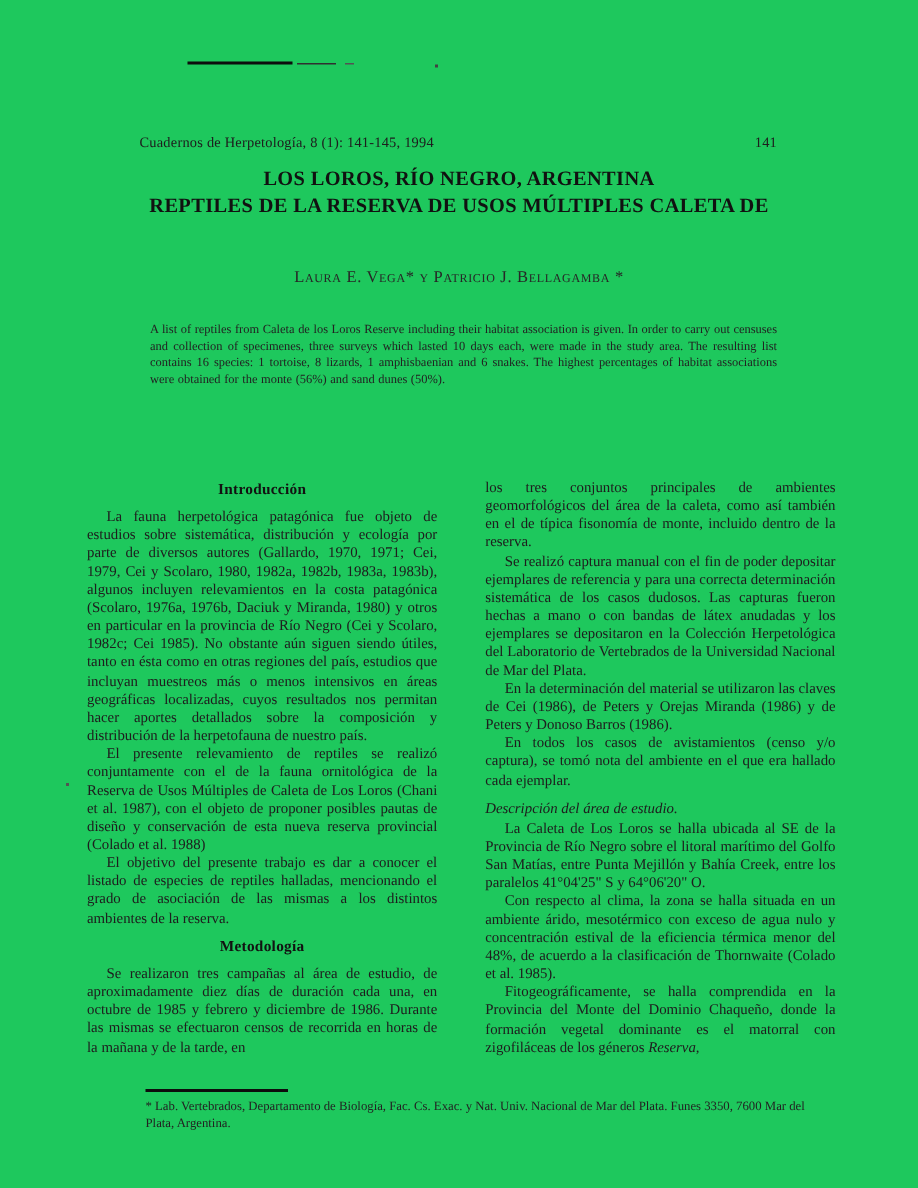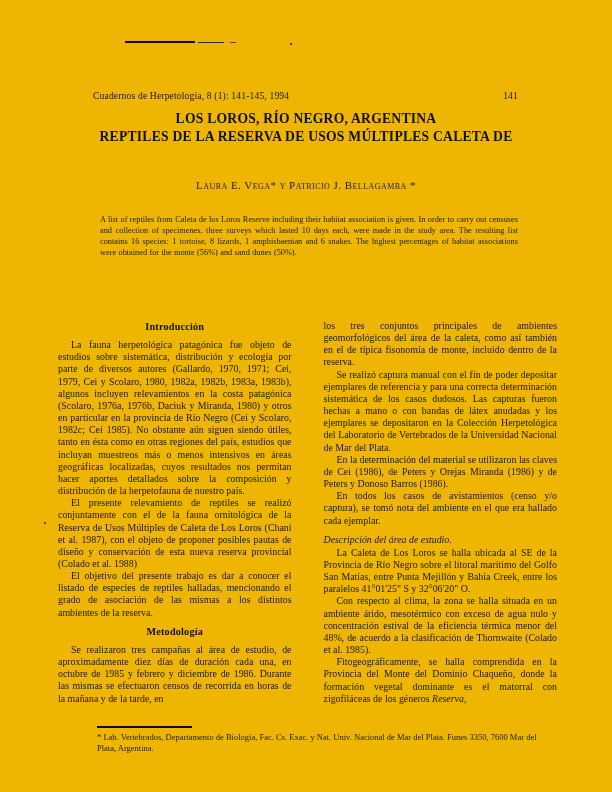--- a/index.html
+++ b/index.html
@@ -1,19 +1,19 @@
 <!DOCTYPE html>
 <html><head>
 <meta charset="utf-8">
 <style>
   html,body{margin:0;padding:0;background:#e8e8e8;}
   .page{
     position:relative;
     width:612px;height:792px;
-    background:#eab308;
+    background:#22c55e;
     margin:0 auto;
     font-family:"Liberation Serif", serif;
     color:#1c1c1c;
     overflow:hidden;
     filter:blur(0.22px) contrast(1.04);
   }
   
   .artifact{position:absolute;background:#111;}
   .artifact-line{top:41px;left:125px;width:70px;height:2px;}
   .artifact-dash1{top:42px;left:198px;width:26px;height:1px;background:#333;}
@@ -107,21 +107,21 @@
       <p>El objetivo del presente trabajo es dar a conocer el listado de especies de reptiles halladas, mencionando el grado de asociación de las mismas a los distintos ambientes de la reserva.</p>
       <h2 class="methods">Metodología</h2>
       <p>Se realizaron tres campañas al área de estudio, de aproximadamente diez días de duración cada una, en octubre de 1985 y febrero y diciembre de 1986. Durante las mismas se efectuaron censos de recorrida en horas de la mañana y de la tarde, en</p>
     </div>
     <div class="col">
       <p class="noindent">los tres conjuntos principales de ambientes geomorfológicos del área de la caleta, como así también en el de típica fisonomía de monte, incluido dentro de la reserva.</p>
       <p>Se realizó captura manual con el fin de poder depositar ejemplares de referencia y para una correcta determinación sistemática de los casos dudosos. Las capturas fueron hechas a mano o con bandas de látex anudadas y los ejemplares se depositaron en la Colección Herpetológica del Laboratorio de Vertebrados de la Universidad Nacional de Mar del Plata.</p>
       <p>En la determinación del material se utilizaron las claves de Cei (1986), de Peters y Orejas Miranda (1986) y de Peters y Donoso Barros (1986).</p>
       <p>En todos los casos de avistamientos (censo y/o captura), se tomó nota del ambiente en el que era hallado cada ejemplar.</p>
       <h3 class="italic-heading">Descripción del área de estudio.</h3>
-      <p>La Caleta de Los Loros se halla ubicada al SE de la Provincia de Río Negro sobre el litoral marítimo del Golfo San Matías, entre Punta Mejillón y Bahía Creek, entre los paralelos 41°01'25" S y 32°06'20" O.</p>
+      <p>La Caleta de Los Loros se halla ubicada al SE de la Provincia de Río Negro sobre el litoral marítimo del Golfo San Matías, entre Punta Mejillón y Bahía Creek, entre los paralelos 41°04'25" S y 64°06'20" O.</p>
       <p>Con respecto al clima, la zona se halla situada en un ambiente árido, mesotérmico con exceso de agua nulo y concentración estival de la eficiencia térmica menor del 48%, de acuerdo a la clasificación de Thornwaite (Colado et al. 1985).</p>
       <p><span>Fitogeográficamente, se halla comprendida en la Provincia del Monte del Dominio Chaqueño, donde la formación vegetal dominante es el matorral con zigofiláceas de los géneros </span><span class="italic">Reserva,</span></p>
     </div>
   </div>
 
   <div class="footnote">
     <div class="footnote-rule"></div>
     <div>* Lab. Vertebrados, Departamento de Biología, Fac. Cs. Exac. y Nat. Univ. Nacional de Mar del Plata. Funes 3350, 7600 Mar del Plata, Argentina.</div>
   </div>
 

